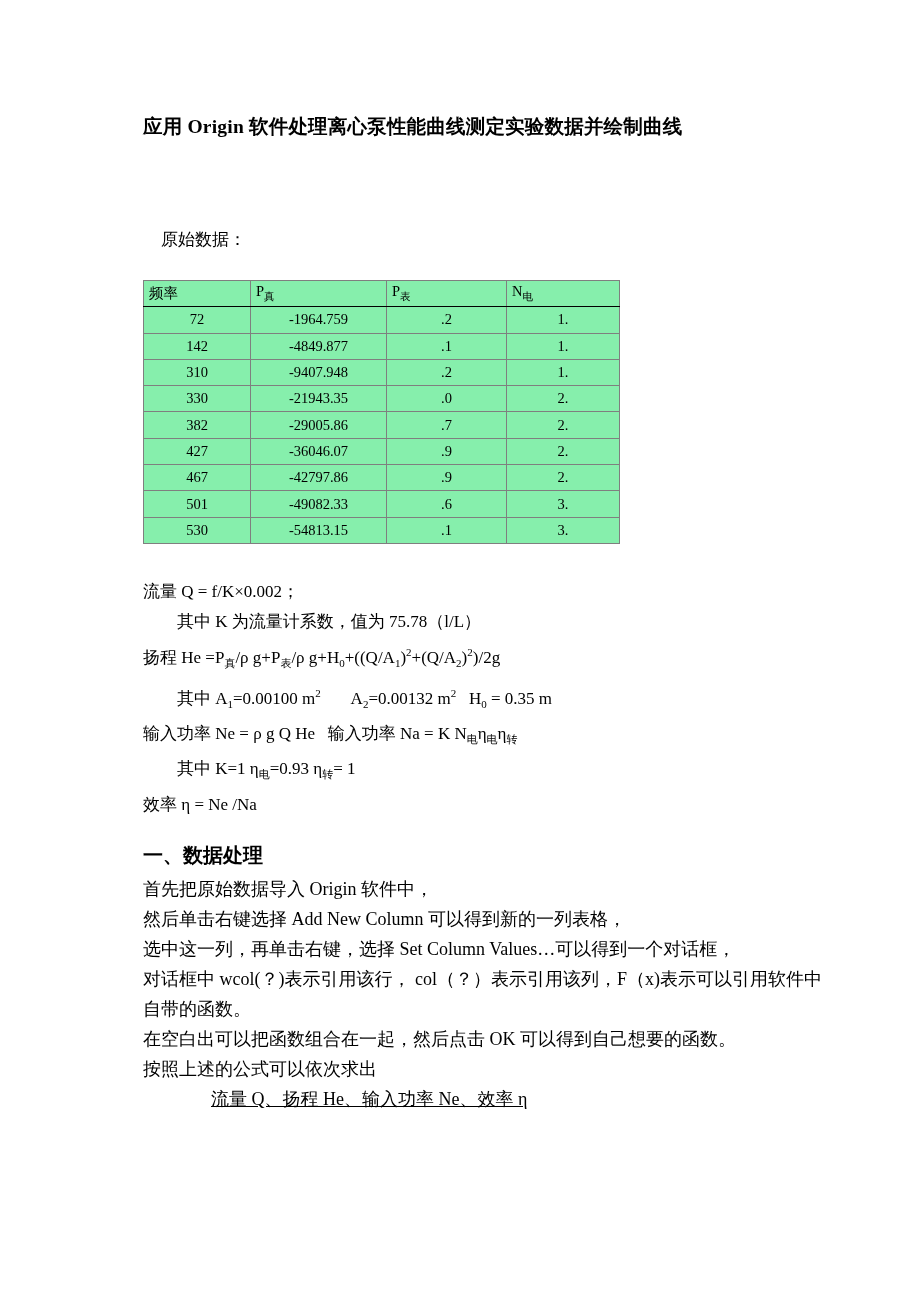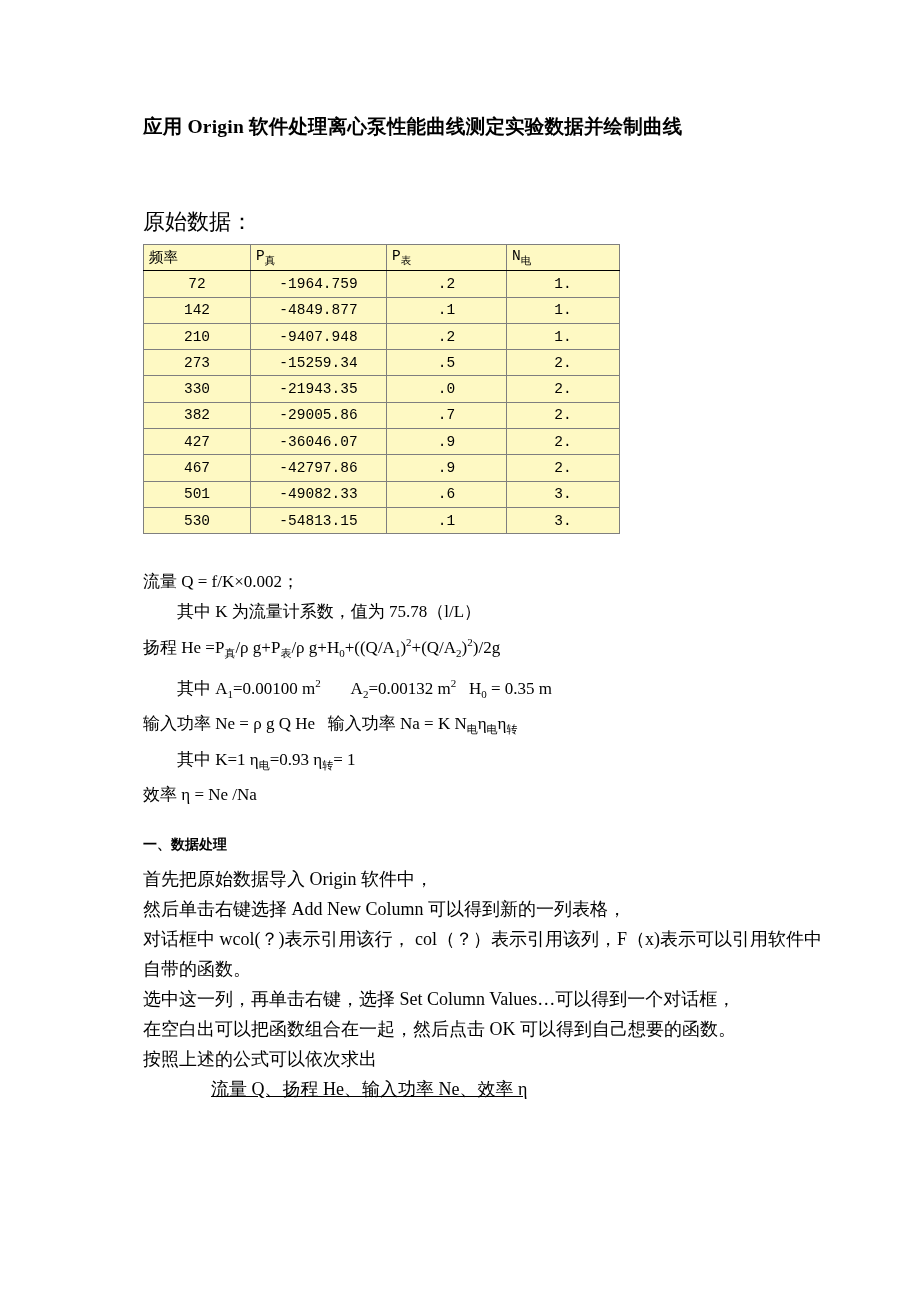--- a/index.html
+++ b/index.html
@@ -36,48 +36,48 @@
     font-size: 19.5px;
     line-height: 26px;
     margin: 0;
     padding-top: 114px;
     letter-spacing: 0.2px;
     white-space: nowrap;
   }
 
   
   .line {
-    font-size: 22px;
+    font-size: 17px;
     line-height: 21px;
-    margin: 0;
+    margin: 18px;
     white-space: nowrap;
   }
   .indent1 { padding-left: 34px; }
   .indent2 { padding-left: 68px; text-decoration: underline; }
 
   
   .raw-label { padding-top: 71px; padding-bottom: 12px; }
 
   
   table.data-table {
     border-collapse: collapse;
     table-layout: fixed;
     width: 476px;
     margin: 0;
     border: 1.3px solid #000;
   }
   table.data-table td, table.data-table th {
     border: 1px solid #7f7f7f;
     padding: 0 5px;
     height: 25.3px;
-    font-family: Liberation Mono, monospace;
+    font-family: Liberation Serif, serif;
     font-size: 14.5px;
     font-weight: normal;
     vertical-align: middle;
-    background: #fef9c3;
+    background: #86efac;
   }
   table.data-table thead th {
     text-align: left;
     border-bottom: 1.2px solid #000;
   }
   table.data-table tbody td {
     text-align: center;
   }
   table.data-table col.c1 { width: 107px; }
   table.data-table col.c2 { width: 136px; }
@@ -93,21 +93,21 @@
     line-height: 30px;
     margin: 0;
     white-space: nowrap;
   }
   .formula-line .sub { font-size: 11px; }
   .formula-line .sup { font-size: 11px; }
 
   
   .section-heading {
     font-weight: bold;
-    font-size: 14px;
+    font-size: 20px;
     line-height: 26px;
     margin: 0;
     padding-top: 22px;
     padding-bottom: 6px;
     white-space: nowrap;
   }
 
   
   .proc-line {
     font-size: 18px;
@@ -149,30 +149,24 @@
             <td>.2</td>
             <td>1.</td>
           </tr>
           <tr>
             <td>142</td>
             <td>-4849.877</td>
             <td>.1</td>
             <td>1.</td>
           </tr>
           <tr>
-            <td>210</td>
+            <td>310</td>
             <td>-9407.948</td>
             <td>.2</td>
             <td>1.</td>
-          </tr>
-          <tr>
-            <td>273</td>
-            <td>-15259.34</td>
-            <td>.5</td>
-            <td>2.</td>
           </tr>
           <tr>
             <td>330</td>
             <td>-21943.35</td>
             <td>.0</td>
             <td>2.</td>
           </tr>
           <tr>
             <td>382</td>
             <td>-29005.86</td>
@@ -231,22 +225,22 @@
       </p>
 
       <p class="formula-line">效率 η =  Ne /Na</p>
     </div>
 
     <h2 class="section-heading">一、数据处理</h2>
 
     <div>
         <p class="proc-line">首先把原始数据导入 Origin 软件中，</p>
         <p class="proc-line">然后单击右键选择 Add New Column 可以得到新的一列表格，</p>
+        <p class="proc-line">选中这一列，再单击右键，选择 Set Column Values…可以得到一个对话框，</p>
         <p class="proc-line proc-wrap">对话框中 wcol(？)表示引用该行， col（？）表示引用该列，F（x)表示可以引用软件中自带的函数。</p>
-        <p class="proc-line">选中这一列，再单击右键，选择 Set Column Values…可以得到一个对话框，</p>
         <p class="proc-line">在空白出可以把函数组合在一起，然后点击 OK 可以得到自己想要的函数。</p>
         <p class="proc-line">按照上述的公式可以依次求出</p>
       </div>
 
     <p class="proc-line indent2">流量 Q、扬程 He、输入功率 Ne、效率 η</p>
 
   </div>
 </div>
 
 </body></html>

